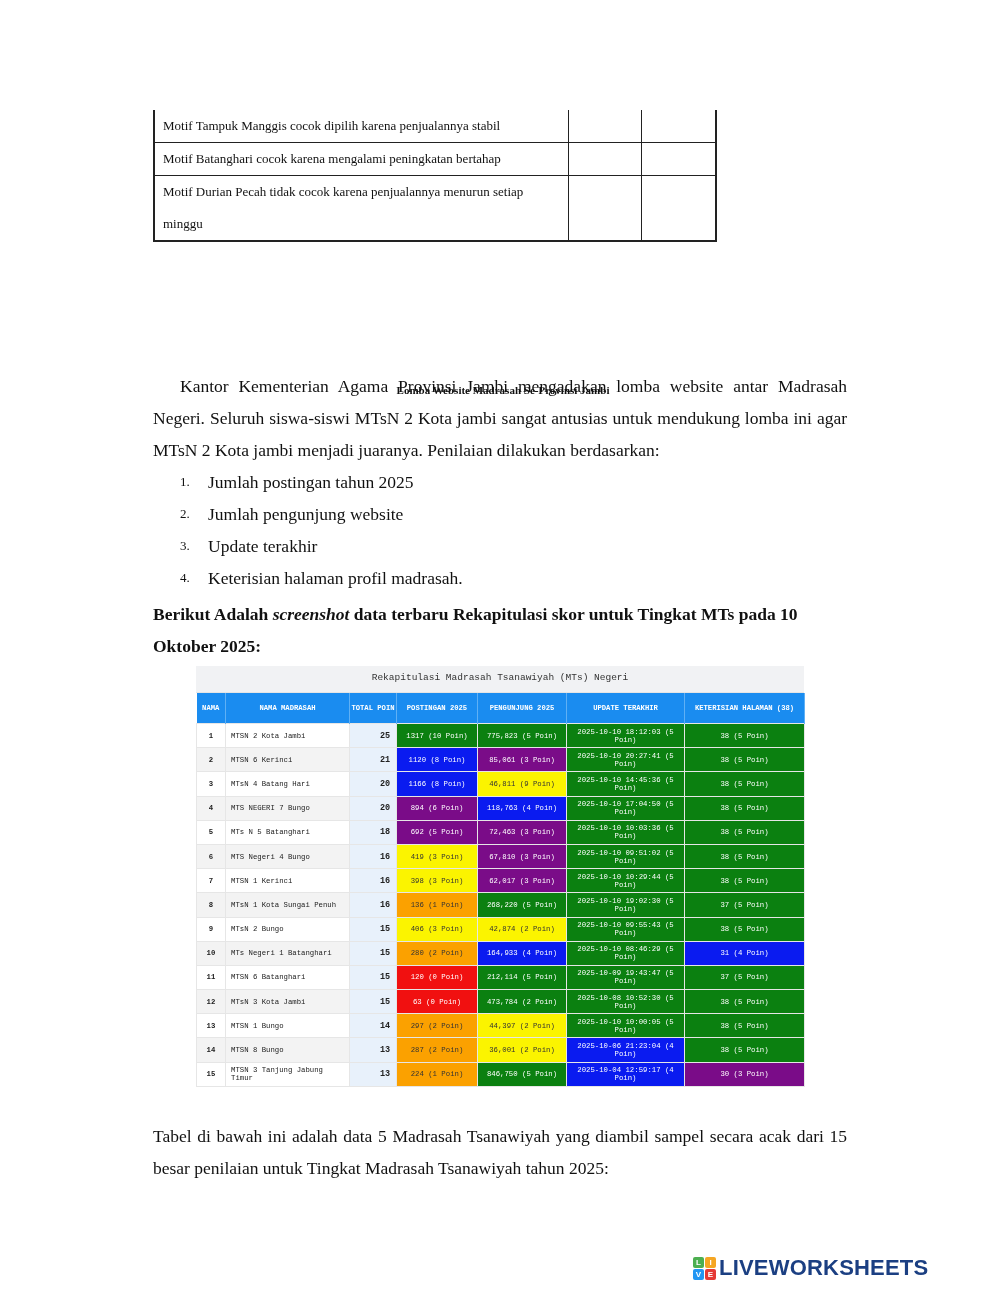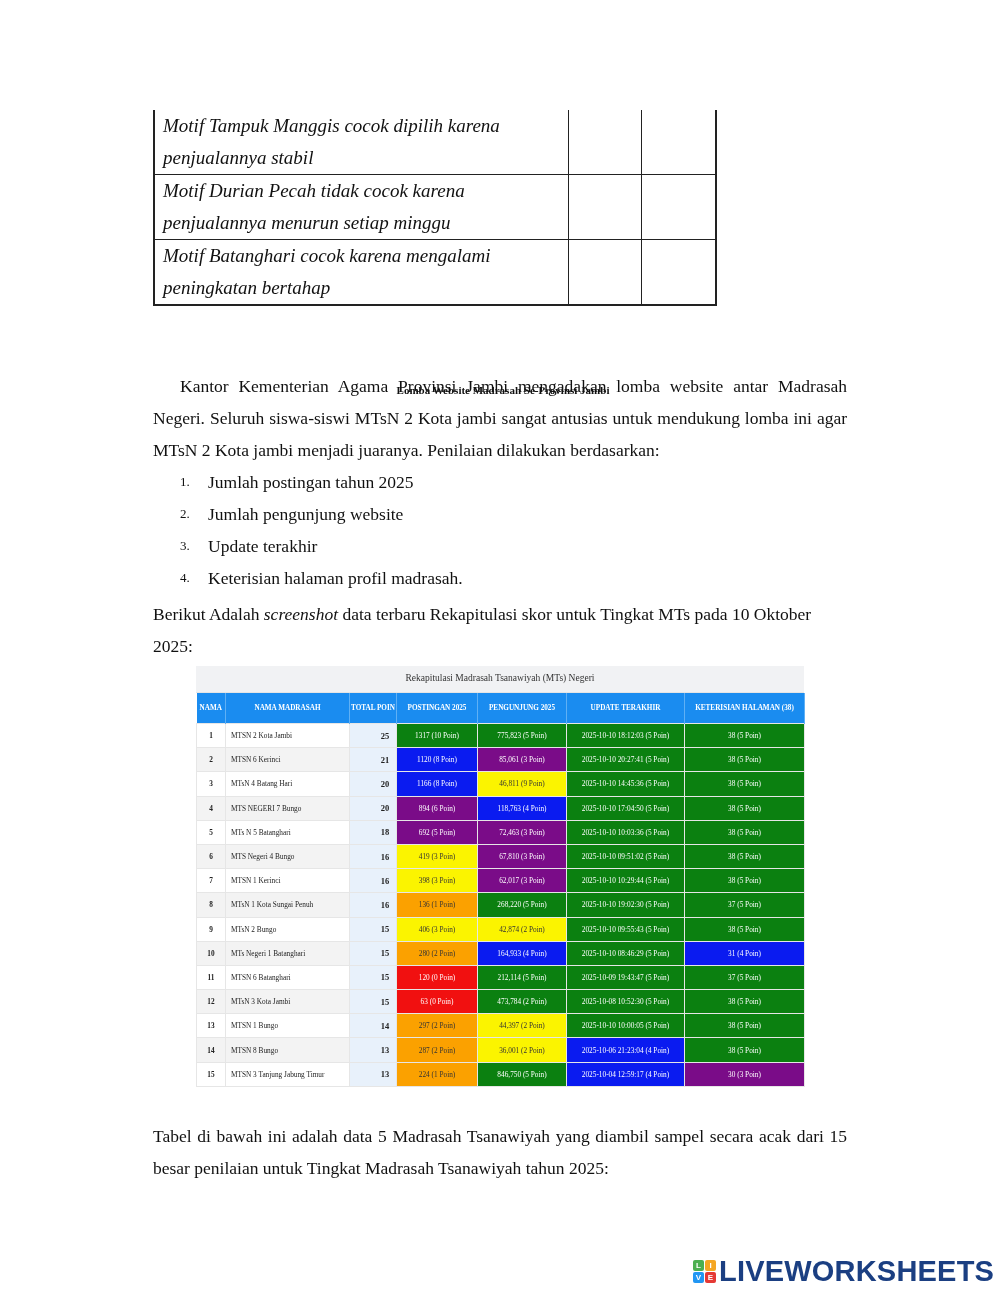--- a/index.html
+++ b/index.html
@@ -1,79 +1,79 @@
 <!DOCTYPE html>
 <html><head>
 <meta charset="utf-8">
 <style>
   html, body { margin:0; padding:0; background:#ffffff; }
   body { width:1000px; height:1294px; position:relative; overflow:hidden; font-family:"Liberation Serif", serif; color:#111; }
   .page { position:absolute; left:0; top:0; width:1000px; height:1294px; }
 
   
   .top-table { position:absolute; left:153px; top:110px; width:564px; border-collapse:collapse; }
-  .top-table td { border:1px solid #222; font-size:19px; line-height:32px; vertical-align:top; padding:0 8px;font-style:italic; }
+  .top-table td { border:1px solid #222; font-size:13px; line-height:32px; vertical-align:top; padding:0 8px; }
   .top-table tr:first-child td { border-top:none; }
   .top-table td.c1 { width:398px; }
   .top-table td.c2 { width:57px; }
   .top-table td.c3 { width:57px; }
   .top-table tr:last-child td { border-bottom:2px solid #222; }
   .top-table td:first-child { border-left:2px solid #222; }
   .top-table td:last-child { border-right:2px solid #222; }
 
   .heading { position:absolute; left:153px; width:700px; top:340px; text-align:center; font-weight:bold; font-size:11px;margin-top:44px; }
   .para { position:absolute; left:153px; width:694px; font-size:17.5px; line-height:32px; text-align:justify; }
   .p1 { top:370px; text-indent:27px; }
   .list { position:absolute; left:180px; top:466px; margin:0; padding:0; list-style:none; font-size:17.5px; line-height:32px; }
   .list li { display:flex; }
   .list .num { width:28px; font-size:13px; }
-  .p2 { top:598px; text-align:left; }
+  .p2 { top:598px; text-align:left;font-weight:bold; }
   .p3 { top:1120px; }
 
   
-  .rekap { position:absolute; left:196px; top:666px; width:608px; font-family:Liberation Serif, serif; }
+  .rekap { position:absolute; left:196px; top:666px; width:608px; font-family:Liberation Mono, monospace; }
   .rekap-title { height:26px; background:#f1f2f4; text-align:center; font-size:9.5px; line-height:24px; color:#333; border-bottom:1px solid #e5e5e5; }
   .rekap table { border-collapse:collapse; width:608px; table-layout:fixed; }
   .rekap th { background:#1a8cf0; color:#fff; font-size:7.2px; font-weight:bold; height:30px; padding:0; border-right:1px solid #5fb0f5; line-height:9px; }
   .rekap td { height:23.2px; font-size:7.3px; text-align:center; padding:0; border:1px solid #e6e6e6; color:#fff; }
   .rekap td.urut { color:#222; font-weight:bold; background:#fff; }
   .rekap td.nama { color:#222; text-align:left; padding-left:5px; background:#fff; }
   .rekap tr.alt td.urut, .rekap tr.alt td.nama { background:#f3f3f3; }
   .rekap td.total { color:#222; font-weight:bold; font-size:8.5px; background:#e8f1fb;padding-left:24px; }
   .bg-green { background:#0b8010 !important; color:#fff !important; }
   .bg-blue { background:#0a1bf0 !important; color:#fff !important; }
   .bg-purple { background:#7a0c88 !important; color:#fff !important; }
   .bg-yellow { background:#fbf400 !important; color:#333 !important; }
   .bg-orange { background:#fba100 !important; color:#333 !important; }
   .bg-red { background:#f11010 !important; color:#fff !important; }
 
   .logo { position:absolute; left:693px; top:1255px; display:flex; align-items:center; }
   .logo-mark { display:grid; grid-template-columns:11px 11px; grid-template-rows:11px 11px; gap:1px; margin-right:3px; }
   .logo-mark span { font-family:"Liberation Sans", sans-serif; font-size:8px; font-weight:bold; color:#fff; text-align:center; line-height:11px; border-radius:2px; }
-  .logo-text { font-family:"Liberation Sans", sans-serif; font-weight:bold; font-size:29px; color:#1b3f82; letter-spacing:0.2px; }
+  .logo-text { font-family:"Liberation Sans", sans-serif; font-weight:bold; font-size:22px; color:#1b3f82; letter-spacing:0.2px; }
 </style>
 </head>
 <body>
 
 <div class="page">
 
   <table class="top-table">
     <tbody id="top-body">
         <tr>
           <td class="c1">Motif Tampuk Manggis cocok dipilih karena penjualannya stabil</td>
           <td class="c2"></td>
           <td class="c3"></td>
         </tr>
         <tr>
-          <td class="c1">Motif Durian Pecah tidak cocok karena penjualannya menurun setiap minggu</td>
+          <td class="c1">Motif Batanghari cocok karena mengalami peningkatan bertahap</td>
           <td class="c2"></td>
           <td class="c3"></td>
         </tr>
         <tr>
-          <td class="c1">Motif Batanghari cocok karena mengalami peningkatan bertahap</td>
+          <td class="c1">Motif Durian Pecah tidak cocok karena penjualannya menurun setiap minggu</td>
           <td class="c2"></td>
           <td class="c3"></td>
         </tr>
       </tbody>
   </table>
 
   <div class="heading">Lomba Website Madrasah Se-Provinsi Jambi</div>
 
   <div class="para p1">Kantor Kementerian Agama Provinsi Jambi mengadakan lomba website antar Madrasah Negeri. Seluruh siswa-siswi MTsN 2 Kota jambi sangat antusias untuk mendukung lomba ini agar MTsN 2 Kota jambi menjadi juaranya. Penilaian dilakukan berdasarkan:</div>
 

